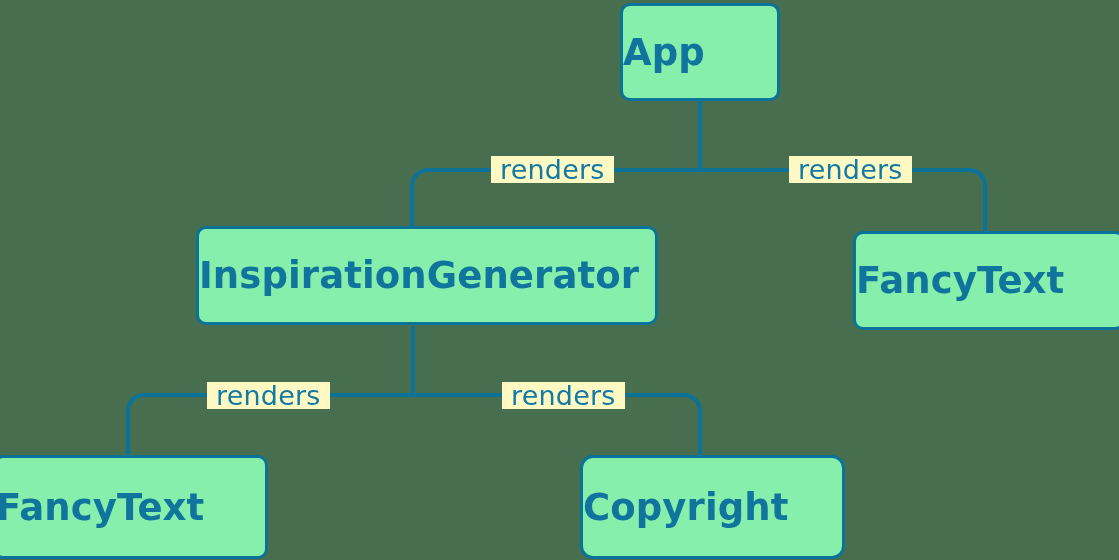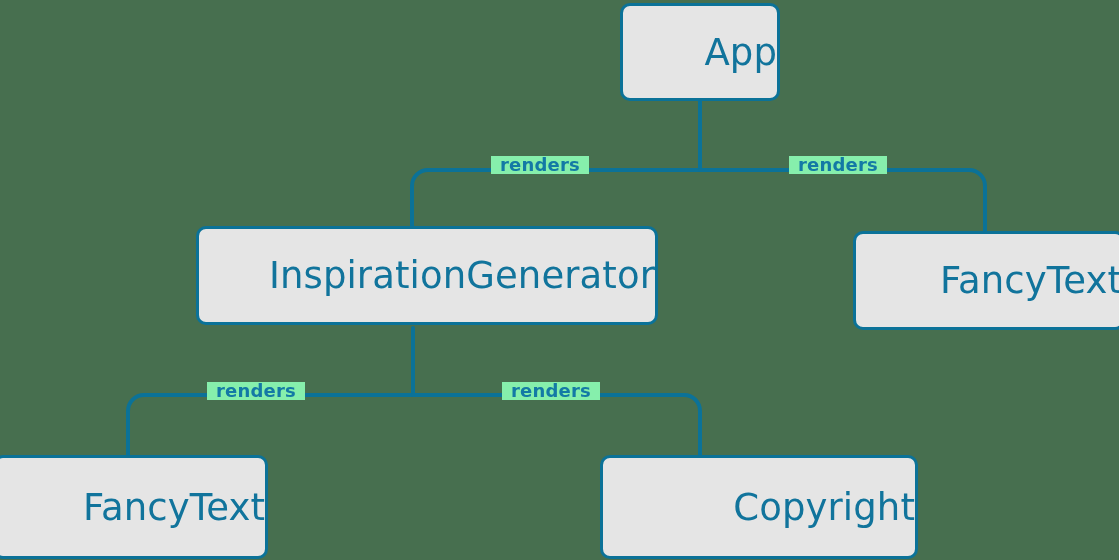--- a/index.html
+++ b/index.html
@@ -18,52 +18,52 @@
   #wires {
     position: absolute;
     left: 0;
     top: 0;
     width: 1119px;
     height: 560px;
     pointer-events: none;
   }
   .node {
     position: absolute;
-    background: #e5e5e5;
+    background: #86efac;
     border: 3px solid #0b7298;
     border-radius: 10px;
     box-sizing: border-box;
     display: flex;
     align-items: center;
-    justify-content: flex-end;
+    justify-content: flex-start;
     color: #11749c;
     font-size: 36px;
-    font-weight: 400;
+    font-weight: 700;
     letter-spacing: 0.1px;
     white-space: nowrap;
     z-index: 2;
   }
   .edge-label {
     position: absolute;
     color: #1379a5;
-    font-size: 18px;
-    font-weight: 700;
+    font-size: 27px;
+    font-weight: 400;
     letter-spacing: 0.2px;
     white-space: nowrap;
     z-index: 3;
-    background: #86efac;
+    background: #fef9c3;
     padding: 0 9px;
     line-height: 1;
   }
   
   #node-app        { left: 620px; top: 3px;   width: 160px; height: 98px;  font-size: 37px; }
   #node-inspgen    { left: 196px; top: 226px; width: 462px; height: 99px;  font-size: 37px; }
   #node-fancy-right{ left: 853px; top: 231px; width: 272px; height: 99px;  font-size: 37px; }
   #node-fancy-left { left: -7px;  top: 455px; width: 275px; height: 104px; font-size: 37px; }
-  #node-copyright  { left: 600px; top: 455px; width: 318px; height: 104px; font-size: 37px; }
+  #node-copyright  { left: 580px; top: 455px; width: 265px; height: 104px; font-size: 37px; border-radius: 13px; }
   
   #label-app-inspgen   { left: 491px; top: 156px; }
   #label-app-fancy     { left: 789px; top: 156px; }
   #label-ig-fancy      { left: 207px; top: 382px; }
   #label-ig-copyright  { left: 502px; top: 382px; }
 </style>
 </head>
 <body>
 
 <div id="stage">

